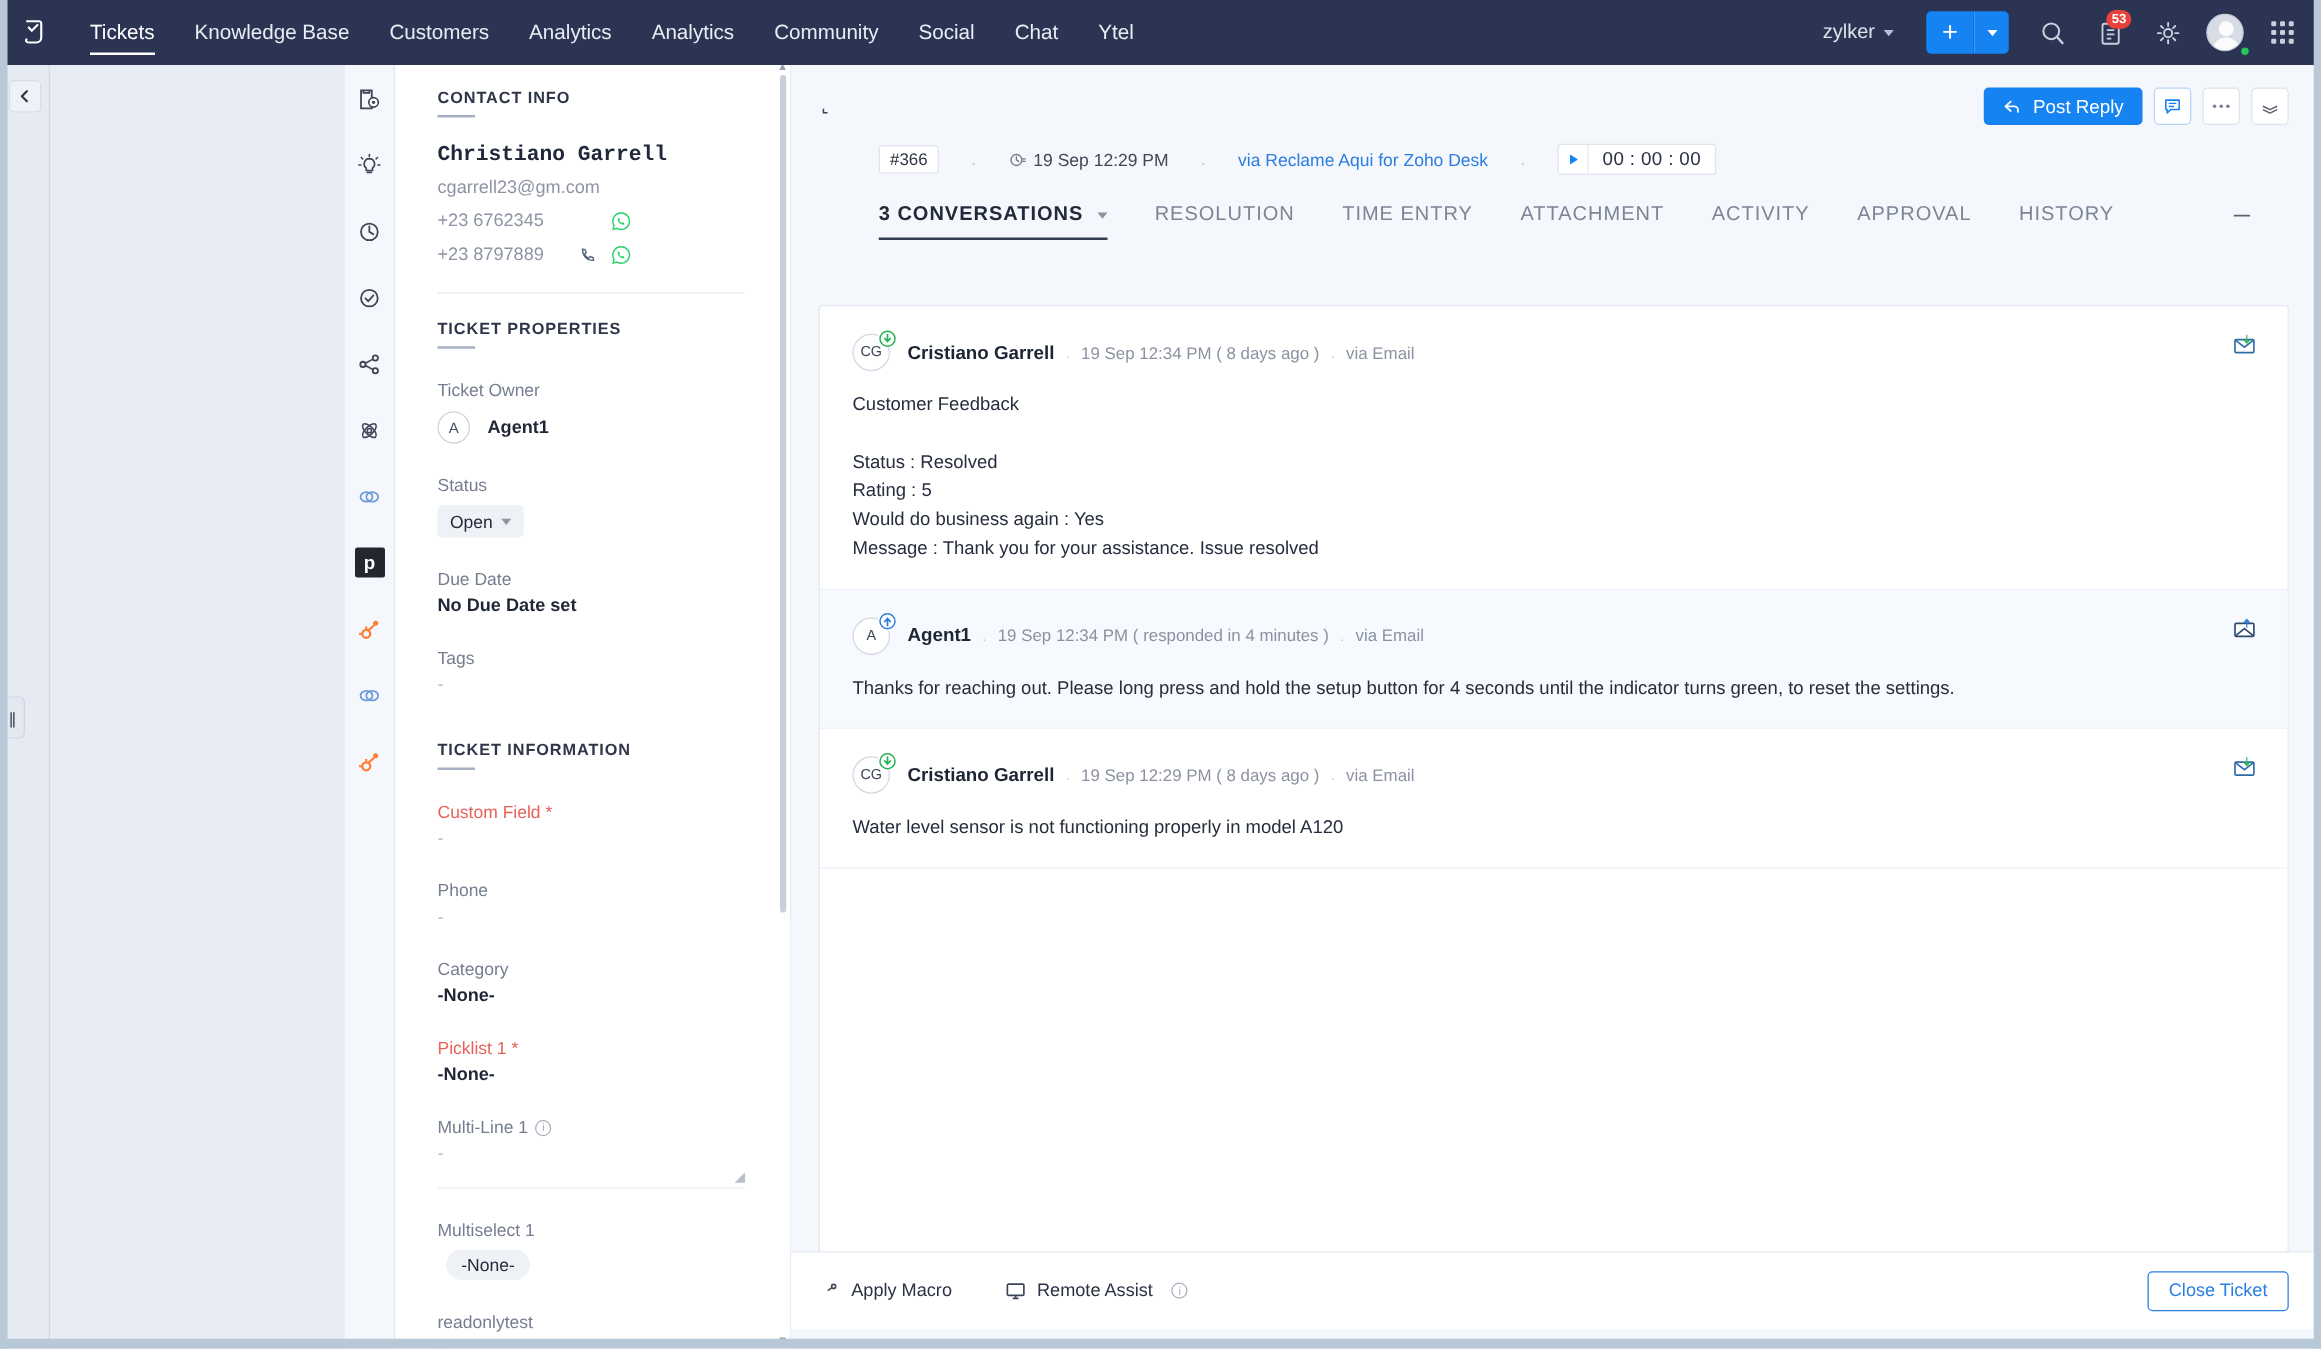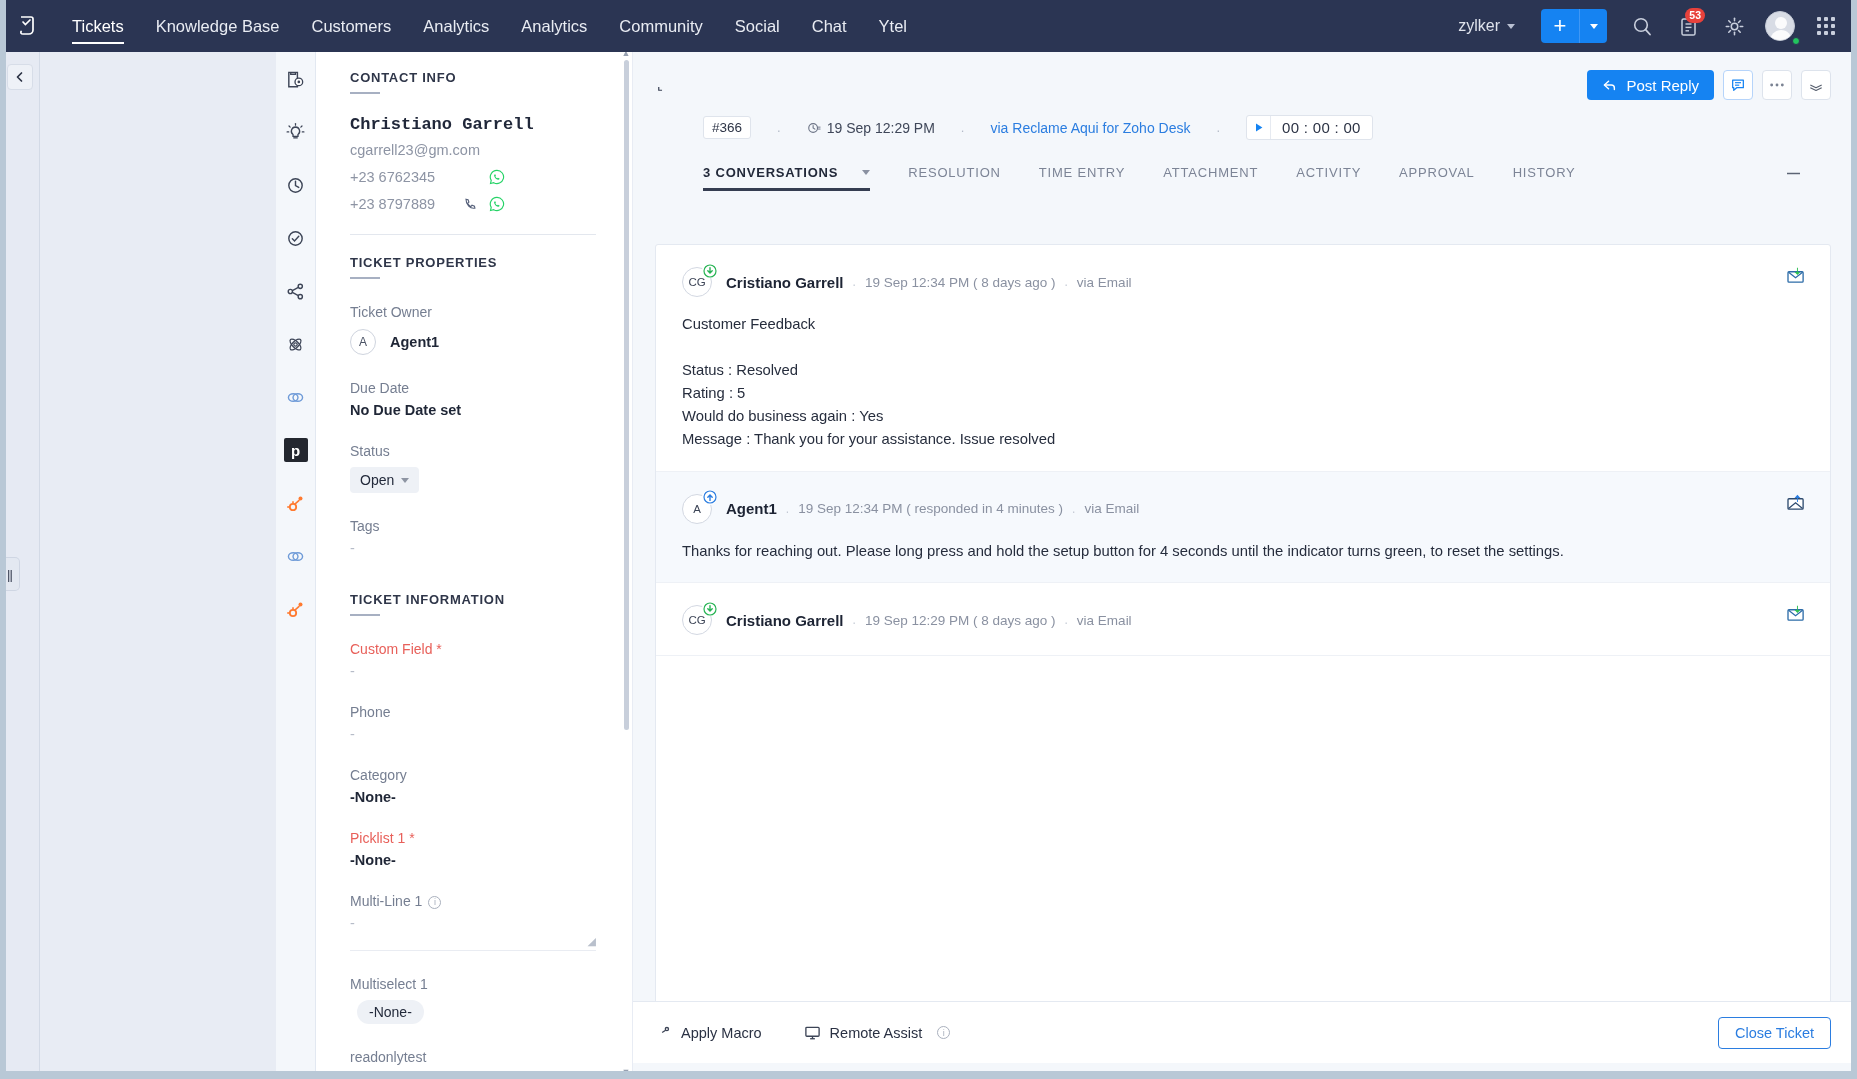--- a/index.html
+++ b/index.html
@@ -177,23 +177,23 @@
   .meta-link { font-size:14px; color:#2b7de0; cursor:pointer; }
   .timer {
     display:flex;align-items:center;border:1px solid #dfe4ec;border-radius:3px;background:#fff;height:25px;
   }
   .timer .play { width:24px;height:23px;display:flex;align-items:center;justify-content:center;cursor:pointer;border-right:1px solid #e6eaf1;}
   .timer .val { padding:0 11px; font-size:15px; color:#2c3345; letter-spacing:.3px;}
 
   
   #tabs { display:flex; align-items:center; margin: 23px 0 0 48px; padding-right:30px; }
   .tab {
-    font-size:13px; letter-spacing:.8px; color:#7c8496; text-transform:uppercase;
+    font-size:16px; letter-spacing:.8px; color:#7c8496; text-transform:uppercase;
     padding: 0 0 11px 0; margin-right:38px; cursor:pointer; position:relative; white-space:nowrap;
-    display:flex;align-items:center;gap:24px;
+    display:flex;align-items:center;gap:11px;
   }
   .tab.active { color:#22293a; font-weight:600; }
   .tab.active::after{content:"";position:absolute;left:0;right:0;bottom:0;height:2.5px;background:#3a4considerations;}
   .tab.active::after{background:#353d51;}
   #tabs-more { margin-left:auto; cursor:pointer; padding-bottom:11px; }
 
   
   #conv-area {
     position:absolute; left:22px; top:192px; right:26px; bottom:62px;
     display:flex; flex-direction:column;
@@ -481,30 +481,30 @@
 
     <div class="fld">
       <div class="fld-label">Ticket Owner</div>
       <div class="owner-row">
         <span class="owner-av">A</span>
         <span class="fld-val" style="margin-top:0;">Agent1</span>
       </div>
     </div>
 
     <div class="fld">
-      <div class="fld-label">Due Date</div>
-      <div class="fld-val">No Due Date set</div>
-    </div>
-
-    <div class="fld">
       <div class="fld-label">Status</div>
       <div class="status-pill">
         <span>Open</span>
         <span class="caret-dn" style="border-top-color:#8e95a3;"></span>
       </div>
+    </div>
+
+    <div class="fld">
+      <div class="fld-label">Due Date</div>
+      <div class="fld-val">No Due Date set</div>
     </div>
 
     <div class="fld">
       <div class="fld-label">Tags</div>
       <div class="fld-val dash">-</div>
     </div>
 
     <div class="sect-head" style="margin-top:36px;">TICKET INFORMATION</div>
 
     <div class="fld">
@@ -723,20 +723,21 @@
                   <path d="M7 3.6v5.2M4.8 6.8L7 9.1l2.2-2.3" fill="none" stroke="#26b353" stroke-width="1.4" stroke-linecap="round"></path>
                 </svg>
             </span>
           </span>
           <span class="cname">Cristiano Garrell</span>
           <span class="cdot">.</span>
           <span class="ctime">19 Sep 12:29 PM ( 8 days ago )</span>
           <span class="cdot">.</span>
           <span class="cvia">via Email</span>
         </div>
+        <div class="conv-body">Water level sensor is not functioning properly in model A120</div>
         <span class="conv-mail">
           <svg width="19" height="17" viewBox="0 0 20 18">
             <rect x="1" y="5" width="16" height="11" rx="1" fill="#fff" stroke="#2d6ca8" stroke-width="1.4"></rect>
             <path d="M1.6 5.6 L9 11.4 L16.4 5.6" fill="none" stroke="#2d6ca8" stroke-width="1.3"></path>
             <path d="M11.5 0.8 v4.4 h2.6 L11 8.6 L7.9 5.2 h2.6 V0.8 Z" fill="#2fbf54"></path>
           </svg>
         </span>
       </div>
 
     </div>

